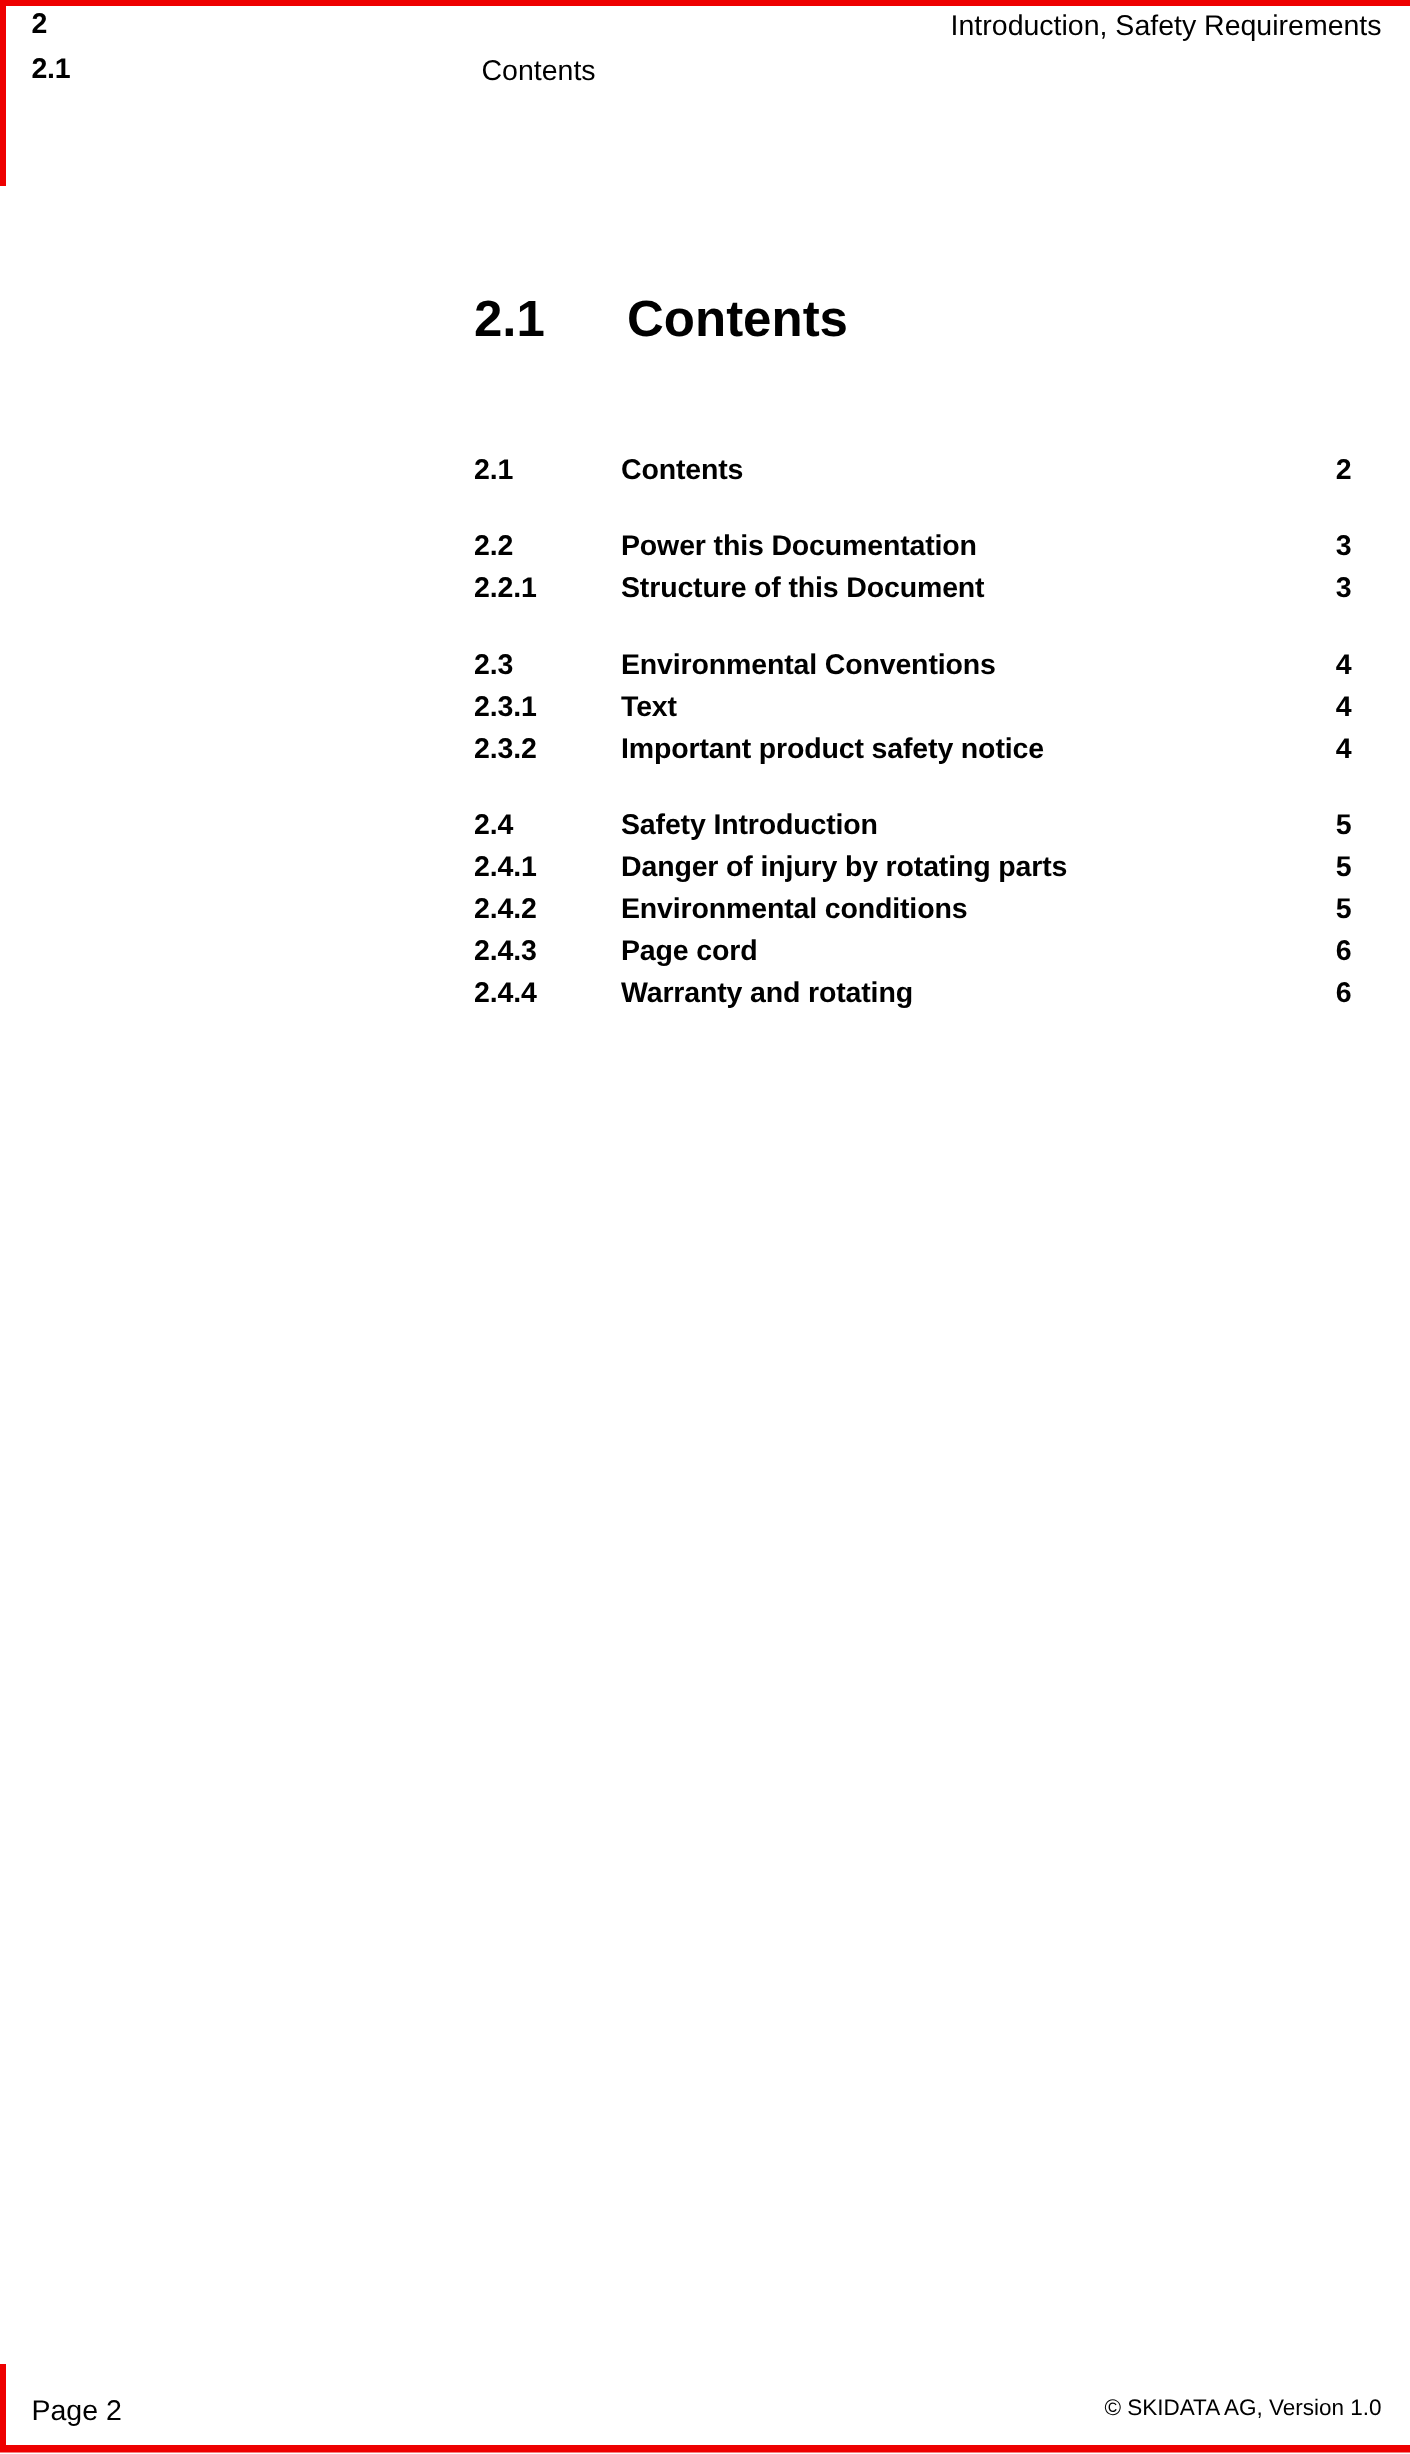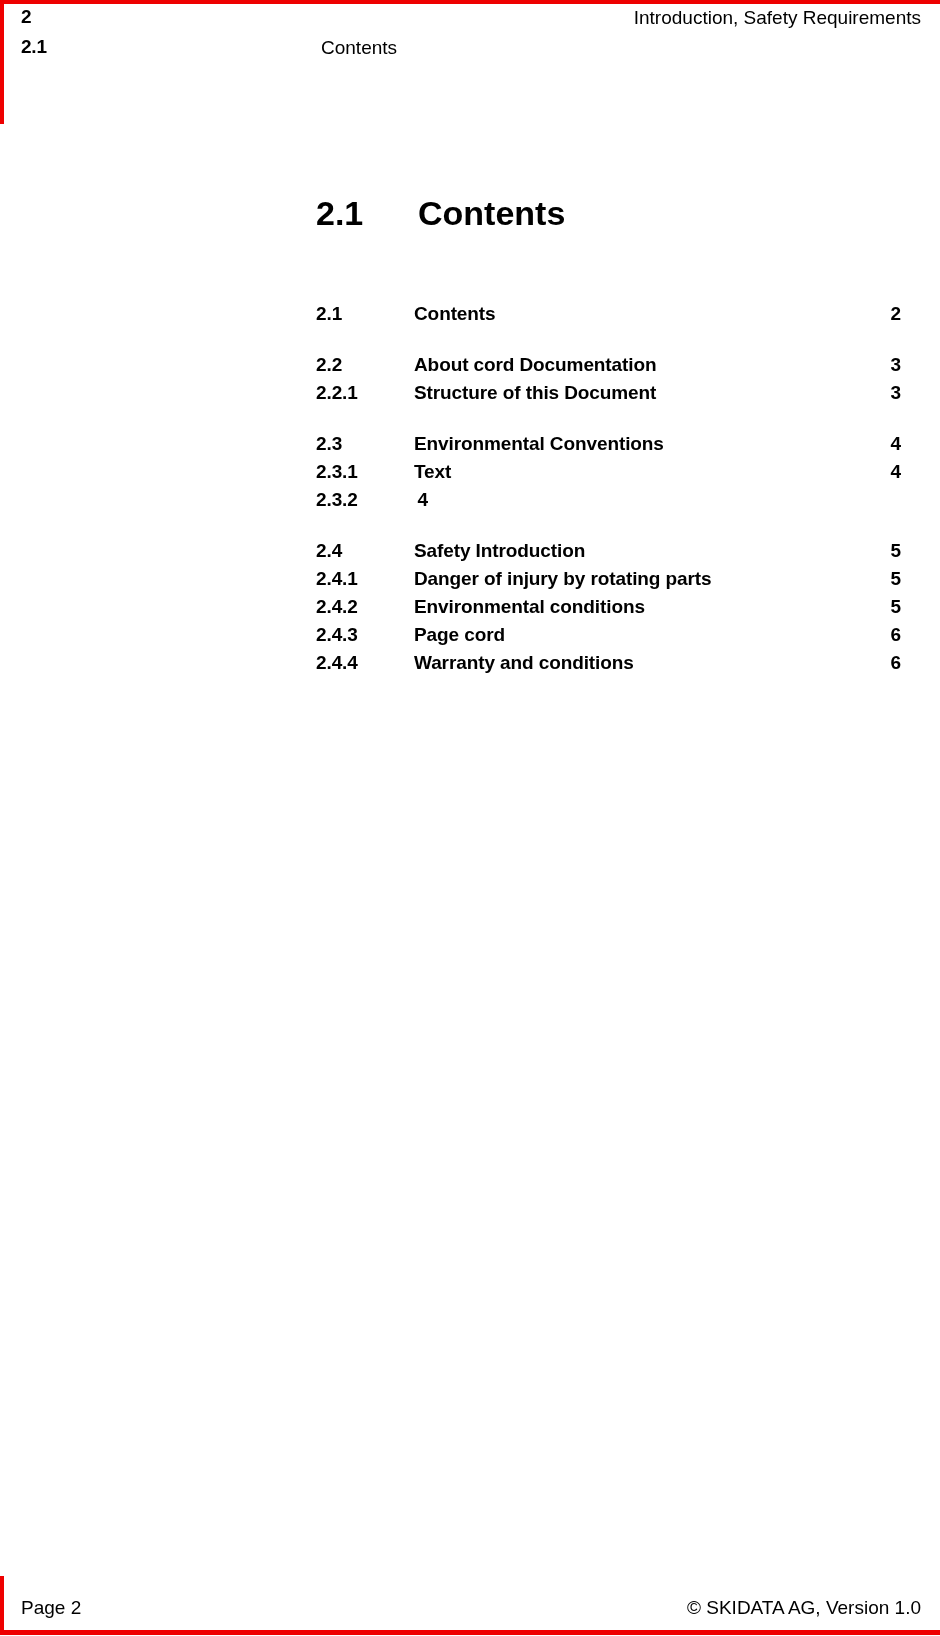--- a/index.html
+++ b/index.html
@@ -162,21 +162,21 @@
     position: absolute;
     left: 21px;
     top: 25px;
     font-size: 19px;
     font-weight: normal;
   }
   .footer-right {
     position: absolute;
     right: 19px;
     top: 25px;
-    font-size: 19px;
+    font-size: 15px;
     font-weight: normal;
   }
 </style>
 </head>
 <body>
 
 <div class="page">
 
   <div class="rule-top"></div>
   <div class="rule-left-top"></div>
@@ -196,40 +196,41 @@
   </div>
 
   <div class="toc">
       <div class="toc-row group-start first">
         <span class="toc-num">2.1</span>
         <span class="toc-title">Contents</span>
         <span class="toc-page">2</span>
       </div>
       <div class="toc-row group-start">
         <span class="toc-num">2.2</span>
-        <span class="toc-title">About cord Documentation</span>
+        <span class="toc-title">Power this Documentation</span>
         <span class="toc-page">3</span>
       </div>
       <div class="toc-row">
         <span class="toc-num">2.2.1</span>
         <span class="toc-title">Structure of this Document</span>
         <span class="toc-page">3</span>
       </div>
       <div class="toc-row group-start">
         <span class="toc-num">2.3</span>
         <span class="toc-title">Environmental Conventions</span>
         <span class="toc-page">4</span>
       </div>
       <div class="toc-row">
         <span class="toc-num">2.3.1</span>
         <span class="toc-title">Text</span>
         <span class="toc-page">4</span>
       </div>
       <div class="toc-row">
         <span class="toc-num">2.3.2</span>
+        <span class="toc-title">Important product safety notice</span>
         <span class="toc-page">4</span>
       </div>
       <div class="toc-row group-start">
         <span class="toc-num">2.4</span>
         <span class="toc-title">Safety Introduction</span>
         <span class="toc-page">5</span>
       </div>
       <div class="toc-row">
         <span class="toc-num">2.4.1</span>
         <span class="toc-title">Danger of injury by rotating parts</span>
@@ -240,21 +241,21 @@
         <span class="toc-title">Environmental conditions</span>
         <span class="toc-page">5</span>
       </div>
       <div class="toc-row">
         <span class="toc-num">2.4.3</span>
         <span class="toc-title">Page cord</span>
         <span class="toc-page">6</span>
       </div>
       <div class="toc-row">
         <span class="toc-num">2.4.4</span>
-        <span class="toc-title">Warranty and conditions</span>
+        <span class="toc-title">Warranty and rotating</span>
         <span class="toc-page">6</span>
       </div>
     </div>
 
   <div class="footer">
     <div class="footer-left">Page 2</div>
     <div class="footer-right">© SKIDATA AG, Version 1.0</div>
   </div>
 
 </div>

